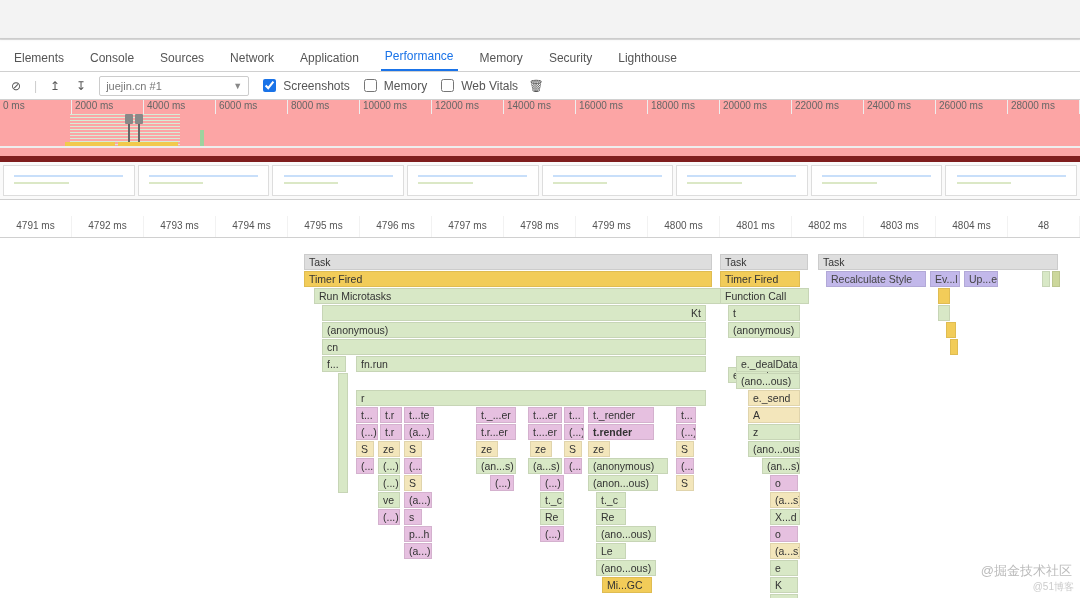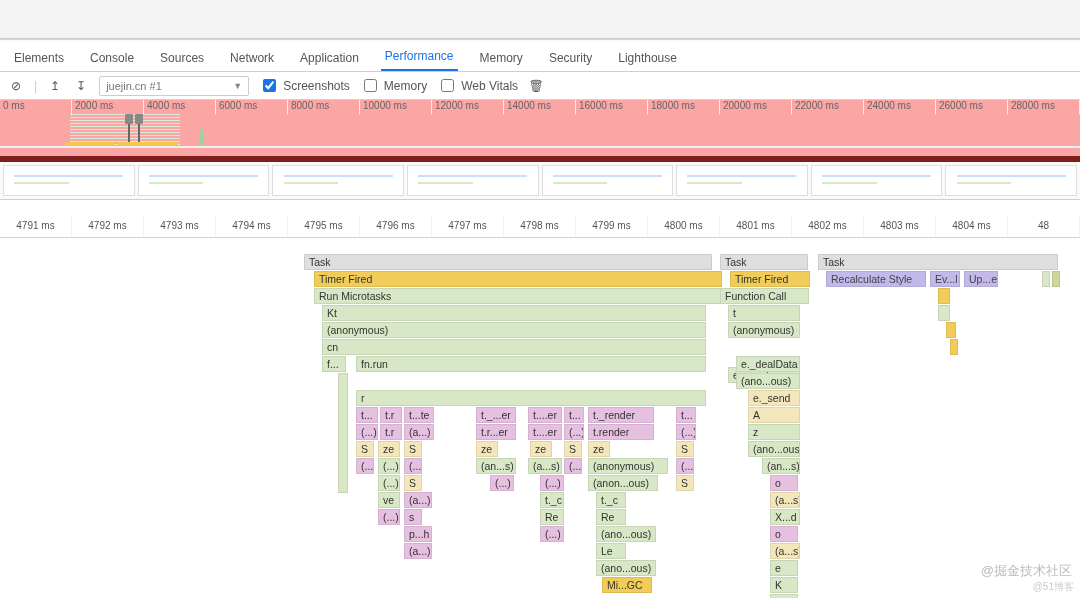--- a/index.html
+++ b/index.html
@@ -75,21 +75,21 @@
   .flame-area {
     position:relative; height: 380px; background:#fff;
   }
   .seg {
     position:absolute; height:16px; font-size:10.5px;
     padding:1px 4px 0 4px; overflow:hidden; white-space:nowrap;
     border:1px solid rgba(0,0,0,0.08);
   }
   .seg.nolabel { padding:0; }
   .c-task   { background:#dedede; }
-  .c-timer  { background:#f2cc59;margin-left:10px; }
+  .c-timer  { background:#f2cc59; }
   .c-call   { background:#d8e8c6; }
   .c-pink   { background:#e6c0e0; }
   .c-green  { background:#d8e8c6; }
   .c-yel    { background:#f2cc59; }
   .c-purpl  { background:#c2b8ea; color:#444;}
   .c-cream  { background:#f3e6bb; }
   .c-olive  { background:#ccd79c; }
   .watermark { position:absolute; right:8px; bottom:18px; color:#bbb; font-size:13px;}
   .watermark2 { position:absolute; right:6px; bottom:4px; color:#ccc; font-size:10px;}
 </style>
@@ -190,21 +190,21 @@
     <div>4803 ms</div>
     <div>4804 ms</div>
     <div>48</div>
   </div>
 
 <div class="flame-area">
 
   <div class="seg c-task" style="left:304px; top:16px; width:408px;">Task</div>
   <div class="seg c-timer" style="left:304px; top:33px; width:408px;">Timer Fired</div>
   <div class="seg c-call" style="left:314px; top:50px; width:452px;">Run Microtasks</div>
-  <div class="seg c-green" style="left:322px; top:67px; width:384px;">Kt</div>
+  <div class="seg c-green" style="left:322px; top:67px; width:384px;text-align:right;">Kt</div>
   <div class="seg c-green" style="left:322px; top:84px; width:384px;">(anonymous)</div>
   <div class="seg c-green" style="left:322px; top:101px; width:384px;">cn</div>
   <div class="seg c-green" style="left:322px; top:118px; width:24px;">f...</div>
   <div class="seg c-green" style="left:356px; top:118px; width:350px;">fn.run</div>
   <div class="seg c-green" style="left:356px; top:152px; width:350px;">r</div>
 
   <div class="seg c-pink" style="left:356px; top:169px; width:22px;">t...</div>
   <div class="seg c-pink" style="left:380px; top:169px; width:22px;">t.r</div>
   <div class="seg c-pink" style="left:404px; top:169px; width:30px;">t...te</div>
   <div class="seg c-pink" style="left:476px; top:169px; width:40px;">t._...er</div>
@@ -212,21 +212,21 @@
   <div class="seg c-pink" style="left:564px; top:169px; width:20px;">t...</div>
   <div class="seg c-pink" style="left:588px; top:169px; width:66px;">t._render</div>
   <div class="seg c-pink" style="left:676px; top:169px; width:20px;">t...</div>
 
   <div class="seg c-pink" style="left:356px; top:186px; width:22px;">(...)</div>
   <div class="seg c-pink" style="left:380px; top:186px; width:22px;">t.r</div>
   <div class="seg c-pink" style="left:404px; top:186px; width:30px;">(a...)</div>
   <div class="seg c-pink" style="left:476px; top:186px; width:40px;">t.r...er</div>
   <div class="seg c-pink" style="left:528px; top:186px; width:34px;">t....er</div>
   <div class="seg c-pink" style="left:564px; top:186px; width:20px;">(...)</div>
-  <div class="seg c-pink" style="left:588px; top:186px; width:66px;">t.render</div>
+  <div class="seg c-pink" style="left:588px; top:186px; width:66px;font-weight:bold;">t.render</div>
   <div class="seg c-pink" style="left:676px; top:186px; width:20px;">(...)</div>
 
   <div class="seg c-cream" style="left:356px; top:203px; width:18px;">S</div>
   <div class="seg c-cream" style="left:378px; top:203px; width:22px;">ze</div>
   <div class="seg c-cream" style="left:404px; top:203px; width:18px;">S</div>
   <div class="seg c-cream" style="left:476px; top:203px; width:22px;">ze</div>
   <div class="seg c-cream" style="left:530px; top:203px; width:22px;">ze</div>
   <div class="seg c-cream" style="left:564px; top:203px; width:18px;">S</div>
   <div class="seg c-cream" style="left:588px; top:203px; width:22px;">ze</div>
   <div class="seg c-cream" style="left:676px; top:203px; width:18px;">S</div>

